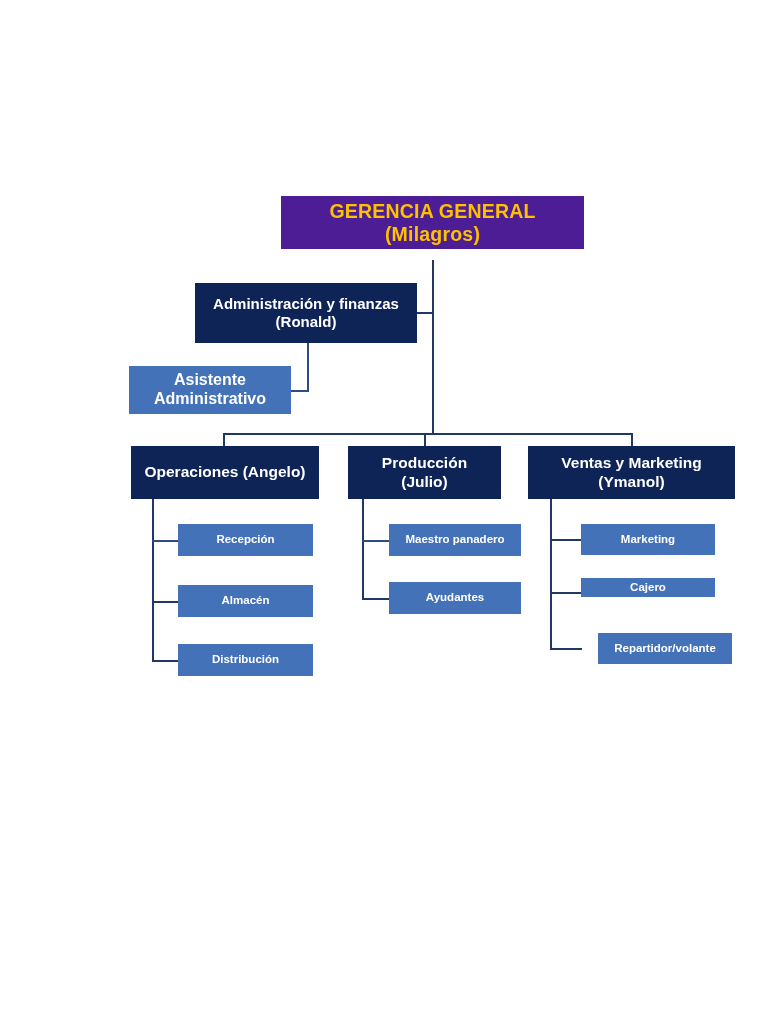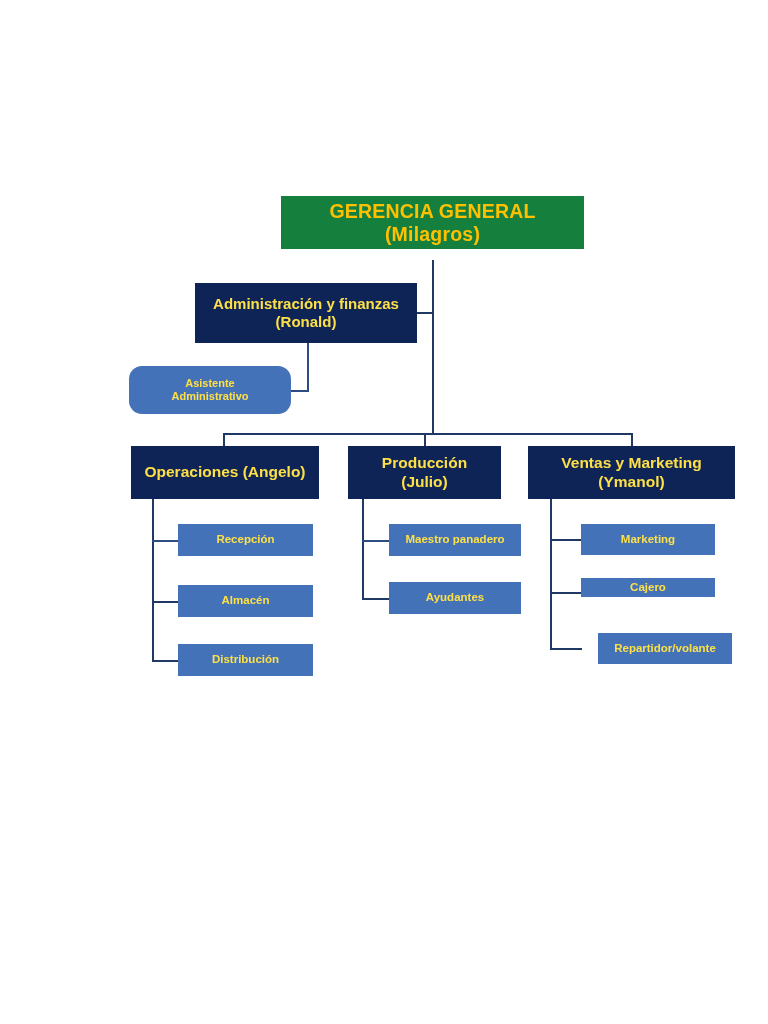--- a/index.html
+++ b/index.html
@@ -35,49 +35,48 @@
 
   
   .node {
     position: absolute;
     box-sizing: border-box;
     display: flex;
     align-items: center;
     justify-content: center;
     text-align: center;
     line-height: 1.18;
-    color: #fde047;
+    color: #ffffff;
     font-weight: bold;
     padding: 2px 4px;
   }
 
   .node-top {
-    background: #15803d;
+    background: #4c1d95;
     color: #FFC000;
     font-size: 19.5px;
     letter-spacing: .2px;
   }
 
   .node-navy {
     background: #0E2356;
     font-size: 15px;
   }
 
   .node-navy.dept {
     font-size: 15.5px;
   }
 
   .node-blue {
     background: #4472B8;
     font-size: 11.5px;
   }
 
   .node-blue.assistant {
-    font-size: 11px;
-    border-radius: 13px;
+    font-size: 16px;
   }
 
   .node .line2 { display: block; }
 </style>
 </head>
 <body>
 
 <div id="chart-canvas">
 
   <div class="conn v" style="left:432px; top:260px; height:173px;"></div>

